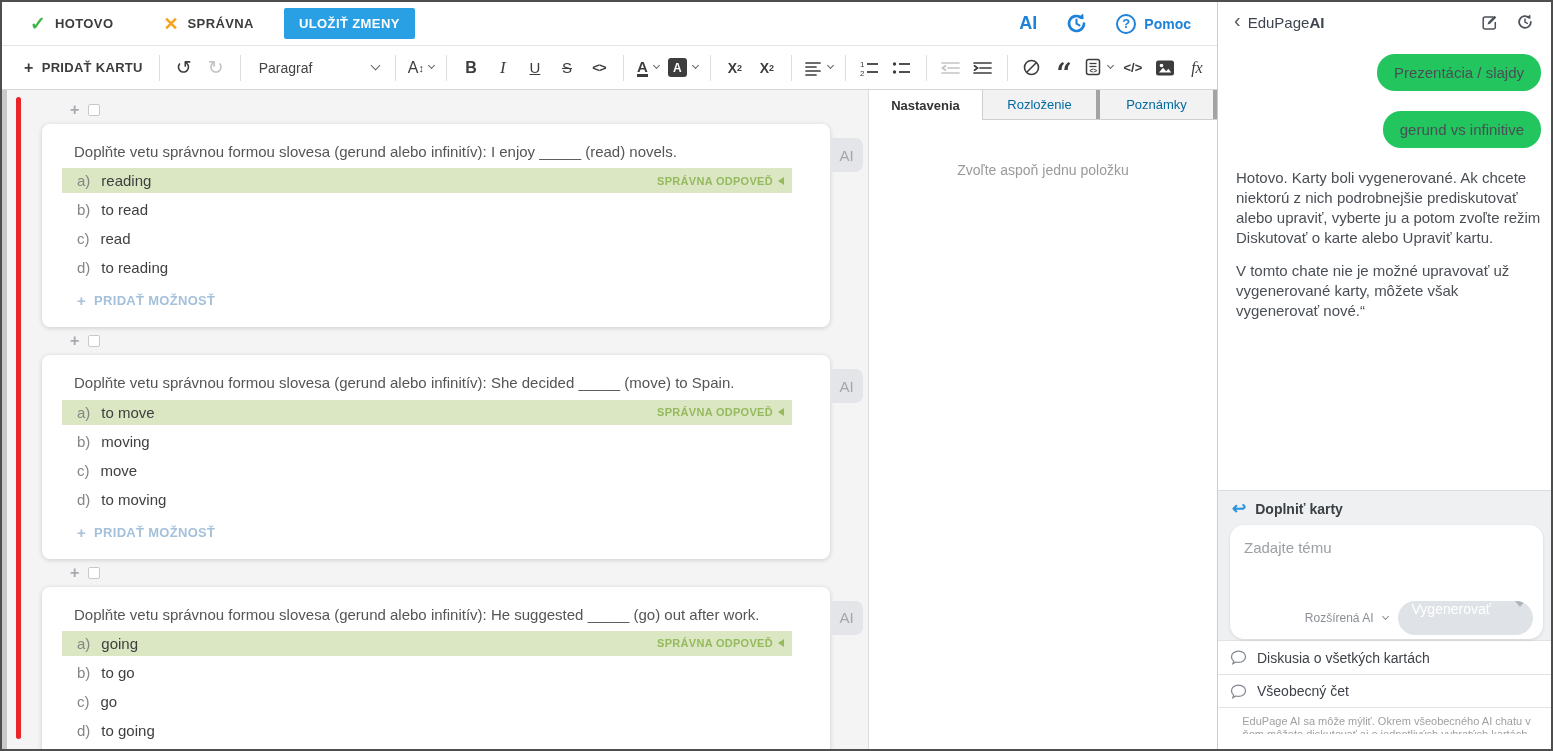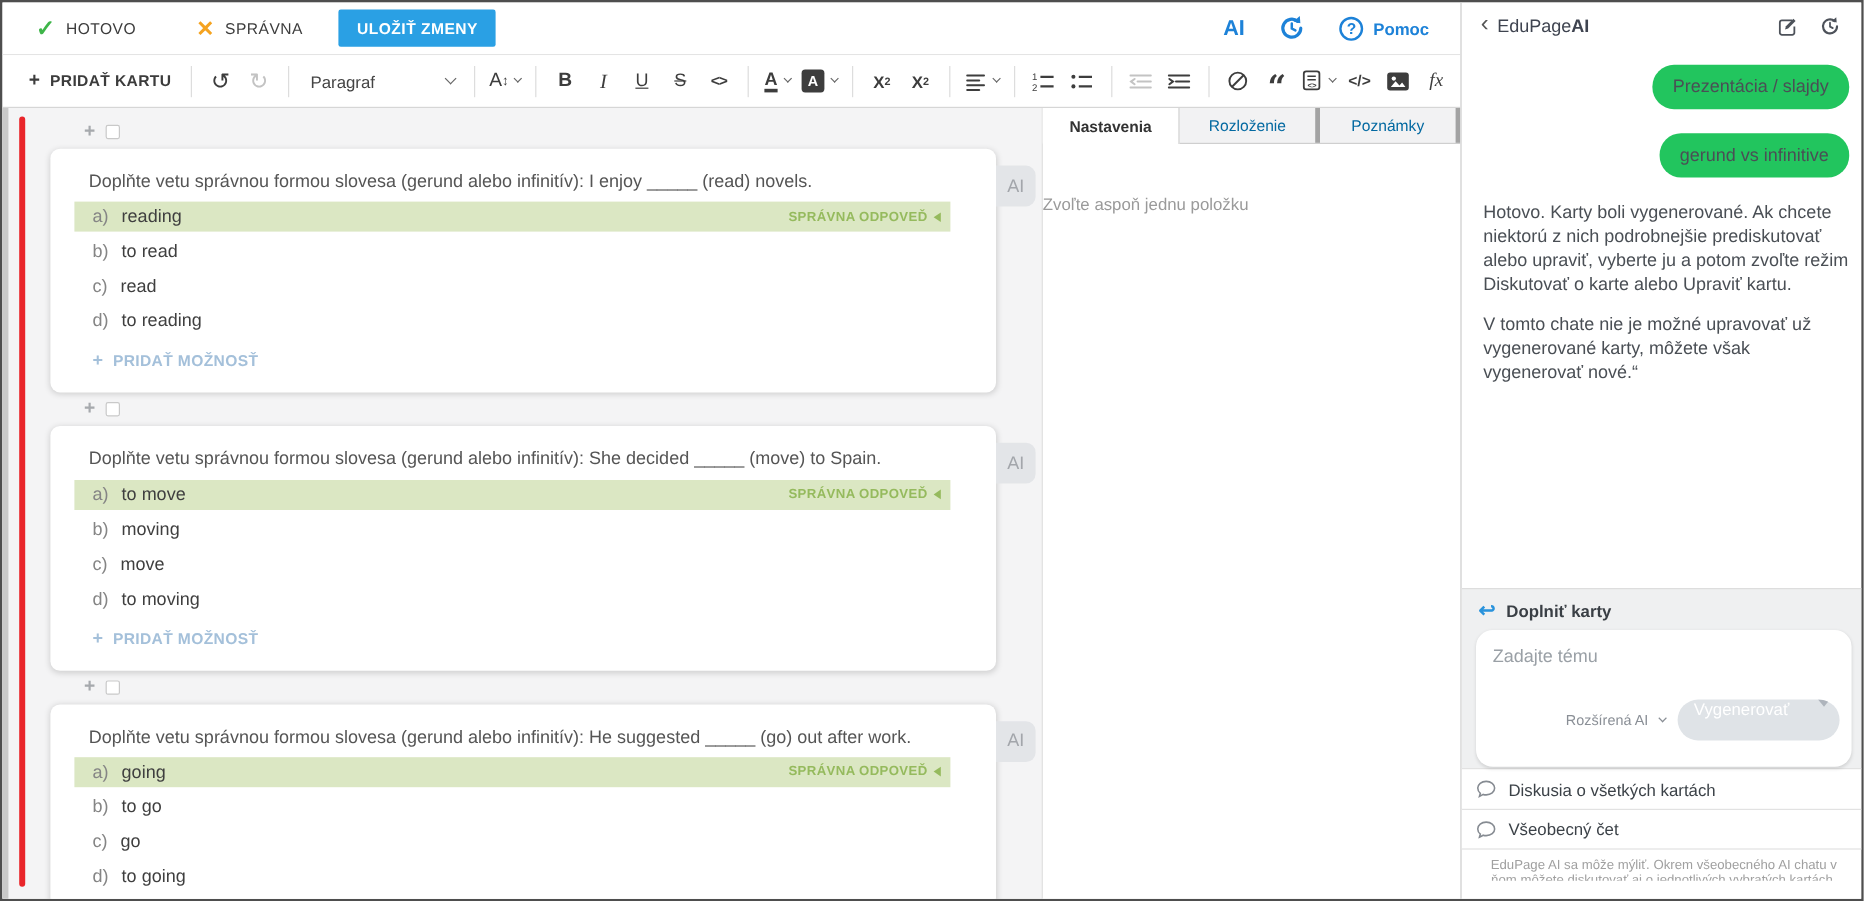--- a/index.html
+++ b/index.html
@@ -6,21 +6,21 @@
   html,body { width:1553px; height:751px; }
   body {
     font-family:"Liberation Sans", sans-serif;
     background:#fff; color:#444; position:relative; overflow:hidden;
     border:2px solid #4e4e4e;
   }
   
   .top-toolbar { position:absolute; left:0; top:0; width:1215px; height:44px;
     background:#fff; border-bottom:1px solid #e4e4e4; display:flex; align-items:center; }
   .tt-item { display:flex; align-items:center; gap:9px; margin-left:28px; cursor:pointer; }
-  .tt-label { font-size:13px; font-weight:normal; color:#3c3c3c; letter-spacing:.4px; }
+  .tt-label { font-size:13px; font-weight:bold; color:#3c3c3c; letter-spacing:.4px; }
   .check-glyph { color:#3eb549; font-size:19px; font-weight:bold; }
   .x-glyph { color:#f5a31f; font-size:18px; font-weight:bold; }
   .save-btn { margin-left:30px; background:#2aa0e4; color:#fff; border:none;
     font-family:inherit; font-size:13px; font-weight:bold; letter-spacing:.4px;
     padding:8px 15px; border-radius:2px; cursor:pointer; }
   .tt-right { margin-left:auto; display:flex; align-items:center; gap:28px; padding-right:26px; }
   .ai-link { color:#1d82d8; font-size:18px; font-weight:bold; cursor:pointer; }
   .hist-blue { color:#1d82d8; cursor:pointer; display:flex; }
   .help { display:flex; align-items:center; gap:8px; cursor:pointer; }
   .q-circle { width:20px; height:20px; border:2px solid #1d82d8; border-radius:50%;
@@ -88,21 +88,21 @@
   .add-opt .plus { font-size:15px; }
 
   
   .settings { position:absolute; left:866px; top:88px; width:349px; height:663px;
     background:#fff; border-left:1px solid #ddd; }
   .tabbar { display:flex; height:30px; background:#f2f2f3; border-bottom:1px solid #cfcfcf; }
   .tab { flex:1; display:flex; align-items:center; justify-content:center;
     font-size:13px; color:#0369a1; cursor:pointer; border-right:4px solid #a3a3a3; }
   .tab.active { background:#fff; font-weight:bold; color:#333;
     border-right:1px solid #cfcfcf; margin-bottom:-1px; }
-  .settings-empty { text-align:left; margin-top:42px; color:#9a9a9a; font-size:14px; }
+  .settings-empty { text-align:center; margin-top:42px; color:#9a9a9a; font-size:14px; }
 
   
   .ai-panel { position:absolute; left:1215px; top:0; width:338px; height:751px;
     background:#fff; border-left:1px solid #ccc; overflow:hidden; }
   .ai-header { height:40px; display:flex; align-items:center; padding:0 2px 0 10px; overflow:hidden; }
   .back { color:#555; font-size:20px; cursor:pointer; padding:0 6px; margin-top:-3px; }
   .ai-title { font-size:15px; color:#3f4450; margin-left:1px; }
   .ai-title b { font-weight:bold; }
   .ai-hicons { margin-left:auto; display:flex; align-items:center; gap:18px; color:#4d525a; }
   .ai-hicons .ic { cursor:pointer; display:flex; }
@@ -111,21 +111,21 @@
   .bubble { align-self:flex-end; background:#22c55e; color:#4a4f55; font-size:15px;
     padding:10px 17px; border-radius:18px; margin-bottom:20px; }
   .ai-msg p { color:#4a4f55; font-size:15px; line-height:1.33; margin:0 0 13px 2px; }
   .refill { background:#eff0f1; border-top:1px solid #ddd; height:150px; padding:8px 12px 0 12px; }
   .refill-head { display:flex; align-items:center; gap:9px; margin:2px 0 8px 2px; }
   .reply-arrow { color:#2a93dc; font-size:17px; font-weight:bold; line-height:14px; }
   .refill-title { font-size:14px; font-weight:bold; color:#3a3f45; }
   .topic-box { background:#fff; border-radius:14px; height:114px; position:relative;
     box-shadow:0 1px 3px rgba(0,0,0,.12); padding:14px; }
   .topic-ph { color:#9aa0a6; font-size:15px; }
-  .topic-controls { position:absolute; right:10px; bottom:22px; display:flex; align-items:center; gap:10px; }
+  .topic-controls { position:absolute; right:10px; bottom:4px; display:flex; align-items:center; gap:10px; }
   .model-dd { display:flex; align-items:center; gap:9px; color:#8a8f96; font-size:12px; cursor:pointer; }
   .model-dd .chev { border-color:#8a8f96; }
   .gen-btn { display:flex; align-items:flex-start; background:#dfe3e7; border-radius:18px;
     overflow:hidden; height:34px; cursor:pointer; }
   .gen-main { color:#fff; font-size:14px; display:flex; align-items:center; padding:0 14px; }
   .gen-split { width:1px; background:#c8ccd1; margin:5px 0; }
   .gen-caret { width:27px; display:flex; align-items:center; justify-content:center; }
   .gen-caret .tri-d { width:0; height:0; border-left:5px solid transparent; border-right:5px solid transparent;
     border-top:6px solid #aeb4bc; }
   .action-row { height:34px; display:flex; align-items:center; gap:10px; padding-left:12px;

